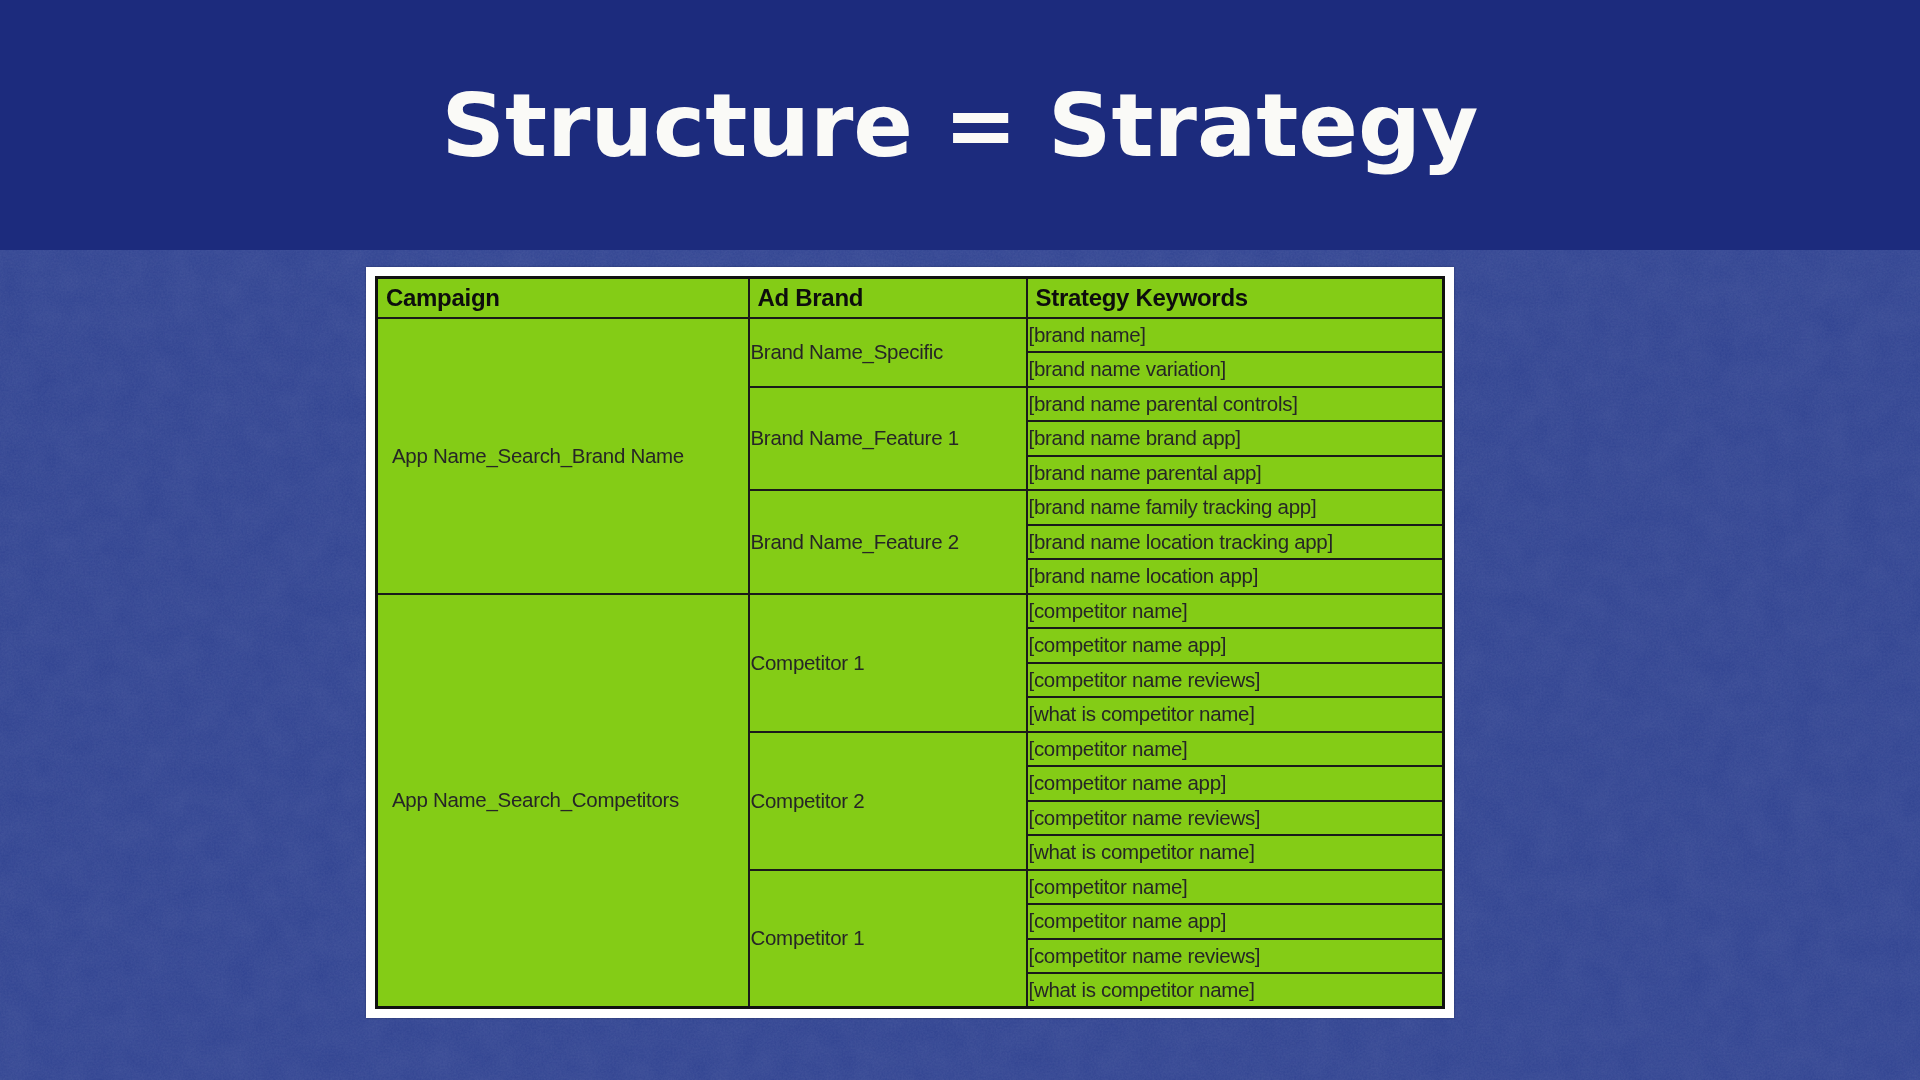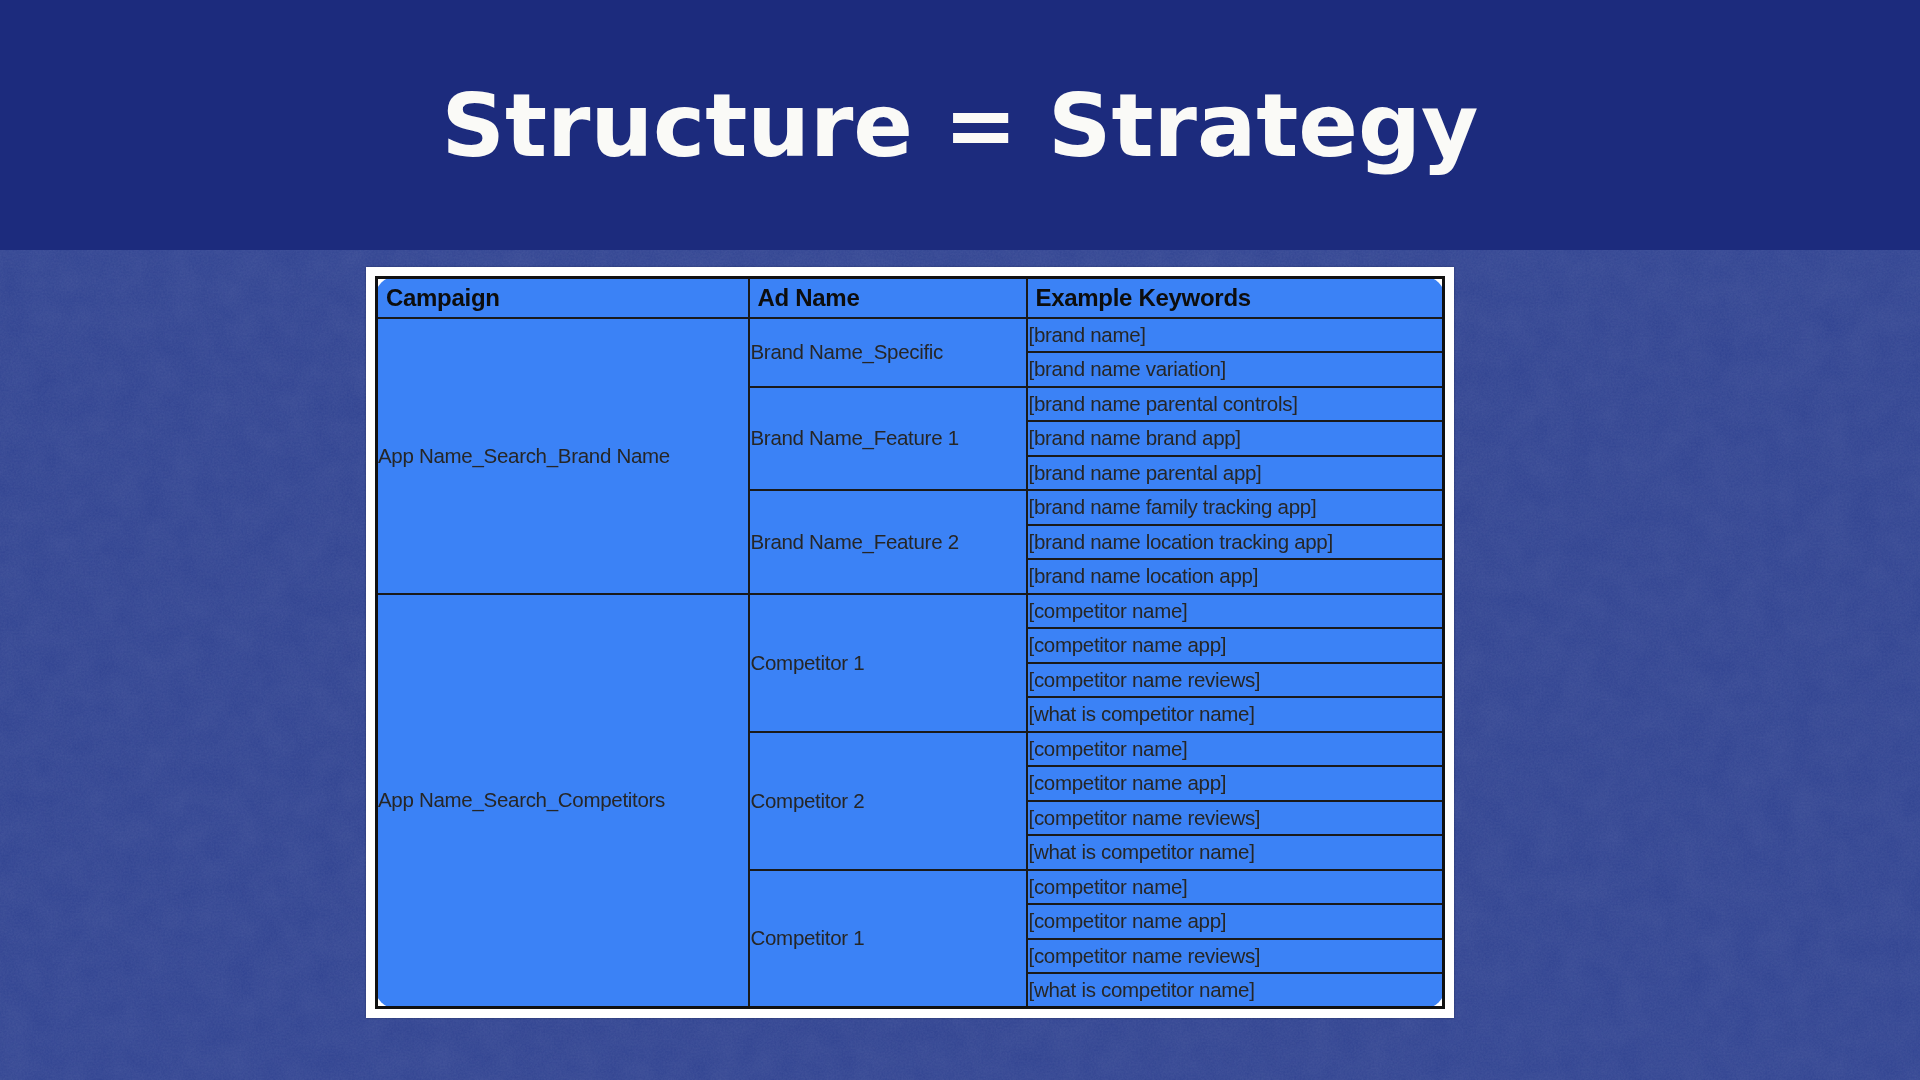--- a/index.html
+++ b/index.html
@@ -50,22 +50,21 @@
     left: 366px;
     top: 267px;
     background: #ffffff;
     padding: 9px;
     z-index: 3;
     box-shadow: 0 0 2px rgba(0,0,0,0.35);
   }
   table.structure-table {
     border-collapse: collapse;
     table-layout: fixed;
-    background: #3b82f6;
-    border-radius: 22px;
+    background: #84cc16;
   }
   table.structure-table col.col-campaign { width: 372px; }
   table.structure-table col.col-adgroup  { width: 278px; }
   table.structure-table col.col-keywords { width: 417px; }
   table.structure-table th,
   table.structure-table td {
     border: 2px solid #1a1a1a;
     vertical-align: middle;
     text-align: left;
     overflow: hidden;
@@ -82,21 +81,21 @@
     color: #0d0d0d;
     padding: 0 0 0 8px;
     letter-spacing: -0.3px;
   }
   table.structure-table td {
     height: 34.5px;
     font-size: 20.5px;
     color: #262626;
     letter-spacing: -0.3px;
   }
-  td.campaign-cell { padding-left: 0; font-size: 21px; }
+  td.campaign-cell { padding-left: 14px; font-size: 21px; }
   td.ad-group-cell {  font-size: 21px; }
   td.keyword-cell  { }
 </style>
 </head>
 <body>
 
 <div class="slide">
 
   <svg class="bg-noise" xmlns="http://www.w3.org/2000/svg" width="1920" height="830">
     <filter id="fineNoise">
@@ -118,22 +117,22 @@
   <div class="table-card">
     <table class="structure-table">
       <colgroup>
         <col class="col-campaign">
         <col class="col-adgroup">
         <col class="col-keywords">
       </colgroup>
       <thead>
         <tr>
           <th>Campaign</th>
-          <th>Ad Name</th>
-          <th>Example Keywords</th>
+          <th>Ad Brand</th>
+          <th>Strategy Keywords</th>
         </tr>
       </thead>
       <tbody id="table-body">
       <tr>
             <td class="campaign-cell" rowspan="8">App Name_Search_Brand Name</td>
             <td class="ad-group-cell" rowspan="2">Brand Name_Specific</td>
             <td class="keyword-cell">[brand name]</td>
           </tr>
           <tr>
             <td class="keyword-cell">[brand name variation]</td>

